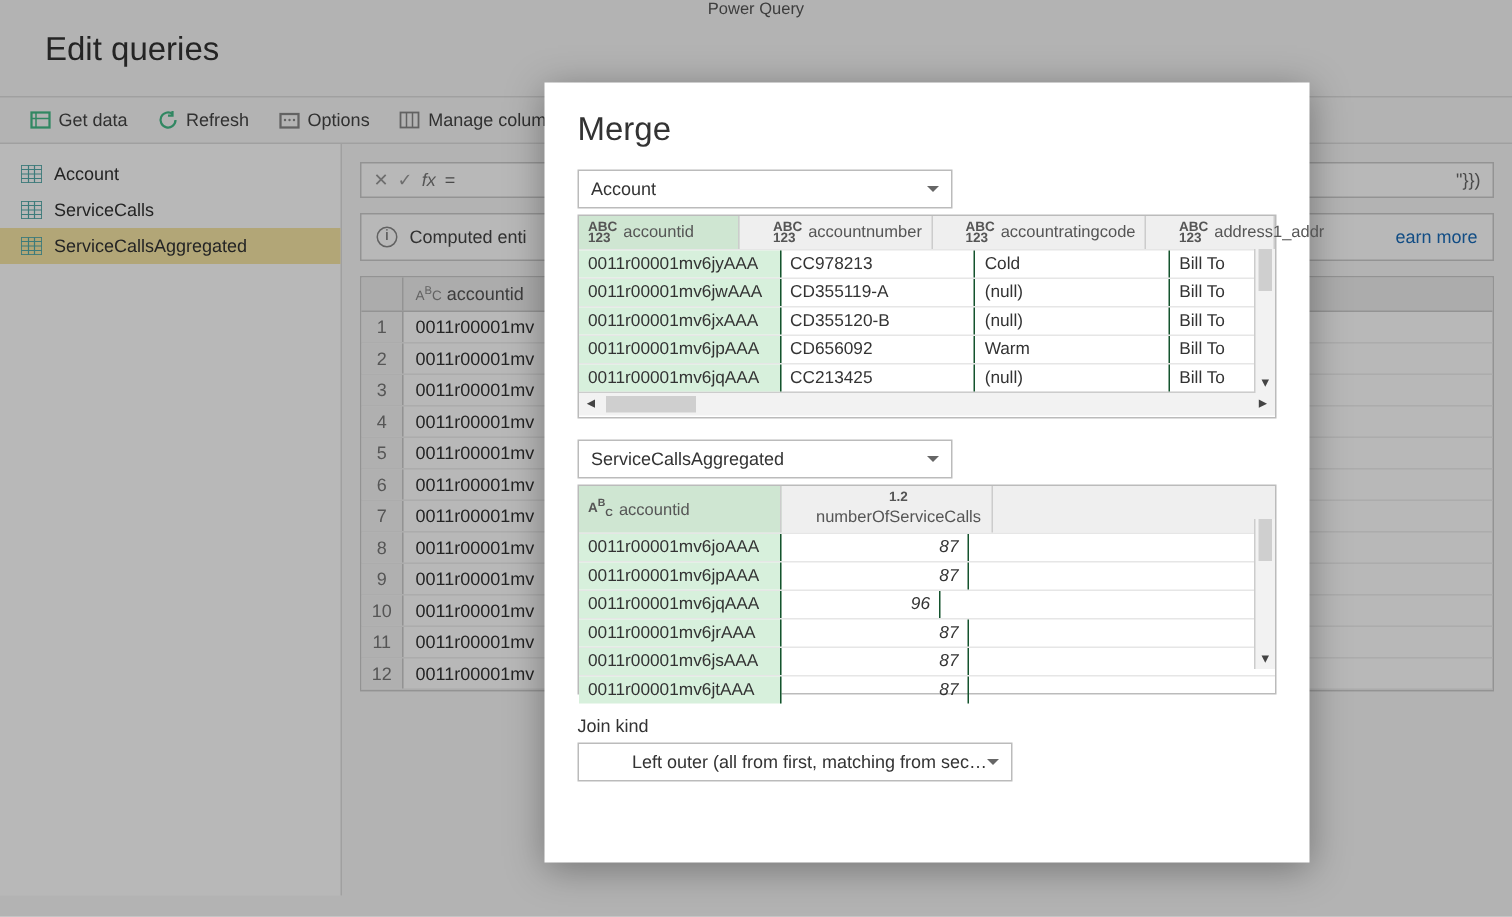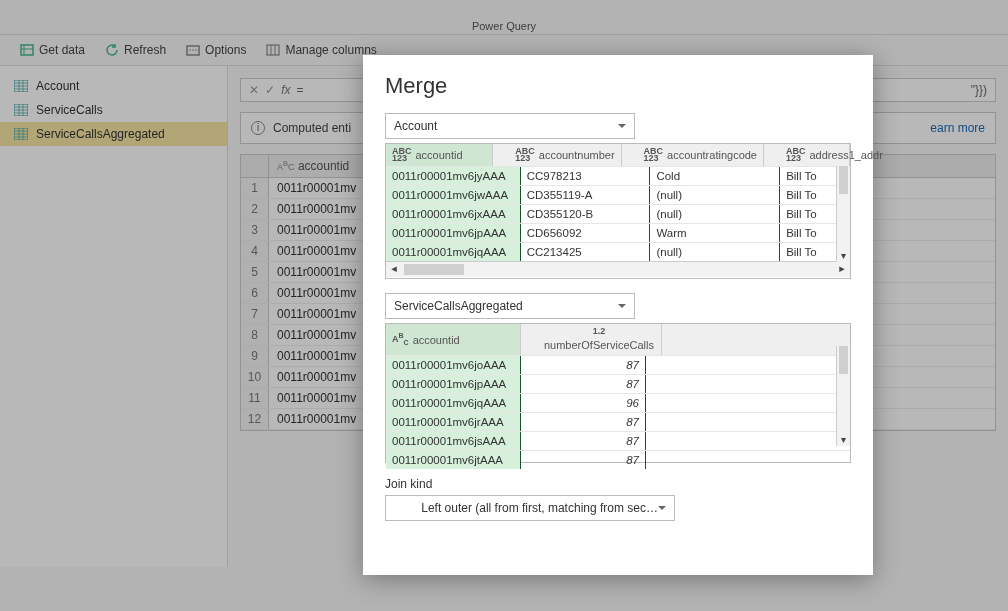--- a/index.html
+++ b/index.html
@@ -1,18 +1,18 @@
 <!DOCTYPE html>
 <html><head>
   <meta charset="utf-8">
   <style>
     * { margin:0; padding:0; box-sizing:border-box; font-family:"Segoe UI", Arial, sans-serif; }
     body { width:1008px; height:611px; background:#dcdcdc; overflow:hidden; position:relative; }
     .app { position:absolute; inset:0; background:#f8f8f8; filter:brightness(0.85); }
-    .app-header { text-align:center; font-size:11px; color:#555; padding:20px 0 2px; }
+    .app-header { text-align:center; font-size:11px; color:#555; padding:0 0 2px; }
     .page-title { font-size:22px; font-weight:300; color:#333; padding:6px 30px 18px; }
     .toolbar { display:flex; align-items:center; gap:4px; padding:4px 12px; border-top:1px solid #ddd;
                border-bottom:1px solid #ddd; background:#f8f8f8; font-size:12px; color:#444; }
     .tool-btn { display:inline-flex; align-items:center; gap:5px; padding:4px 8px; cursor:pointer; }
     .tool-btn .ic { width:14px; height:14px; display:inline-block; }
     .tool-spacer { flex:1; }
     .workspace { display:flex; height:calc(100% - 110px); }
     .sidebar { width:228px; border-right:1px solid #ddd; background:#fff; padding:8px 0; }
     .side-item { display:flex; align-items:center; gap:8px; padding:5px 14px; font-size:12px; color:#333; cursor:pointer; }
     .side-item.sel { background:#f7e7a5; }
@@ -61,20 +61,21 @@
     .btn { padding:6px 16px; font-size:12px; border:1px solid #bbb; cursor:pointer; }
     .btn.ok { background:#f3c400; border-color:#d6ad00; }
     .btn.cancel { background:#eee; }
     svg { display:block; }
   </style>
 </head>
 <body>
 
 <div class="app">
   <div class="app-header">Power Query</div>
+  <div class="page-title">Edit queries</div>
 
   <div class="toolbar">
     <span class="tool-btn">
       <span class="ic">
           <svg viewBox="0 0 14 14">
             <rect x="1" y="2" width="12" height="10" fill="none" stroke="#4b8" stroke-width="1.5"></rect>
             <path d="M4 2v10M1 6h12" stroke="#4b8"></path>
           </svg>
         </span>
       <span>Get data</span>
@@ -313,21 +314,21 @@
         <div class="grow">
           <div class="gc sel" style="width: 135px;">0011r00001mv6joAAA</div>
           <div class="gc num" style="width: 125px;">87</div>
         </div>
         <div class="grow">
           <div class="gc sel" style="width: 135px;">0011r00001mv6jpAAA</div>
           <div class="gc num" style="width: 125px;">87</div>
         </div>
         <div class="grow">
           <div class="gc sel" style="width: 135px;">0011r00001mv6jqAAA</div>
-          <div class="gc num" style="width: 125px;">96</div>
+          <div class="gc num" style="width: 106px;">96</div>
         </div>
         <div class="grow">
           <div class="gc sel" style="width: 135px;">0011r00001mv6jrAAA</div>
           <div class="gc num" style="width: 125px;">87</div>
         </div>
         <div class="grow">
           <div class="gc sel" style="width: 135px;">0011r00001mv6jsAAA</div>
           <div class="gc num" style="width: 125px;">87</div>
         </div>
         <div class="grow">

